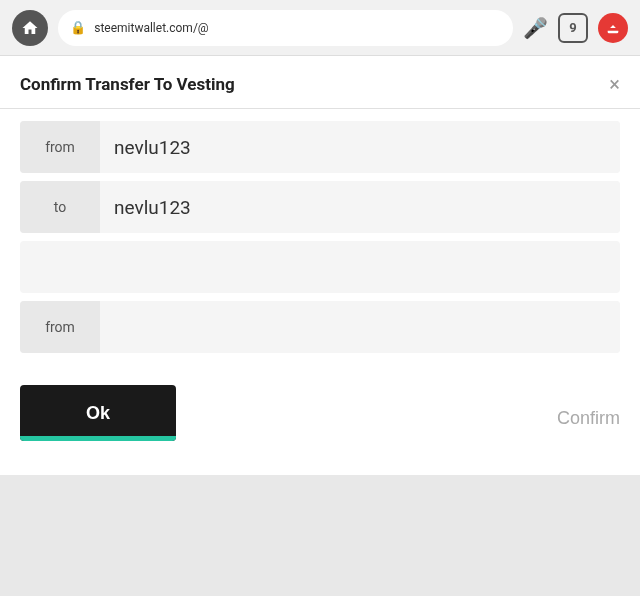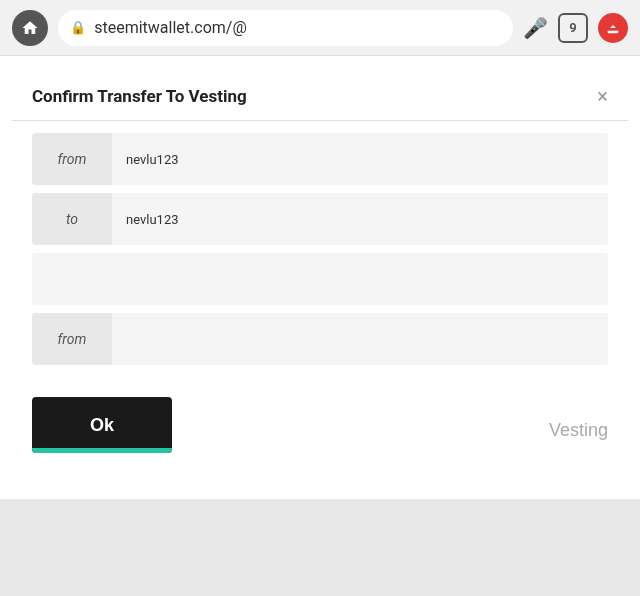--- a/index.html
+++ b/index.html
@@ -51,21 +51,21 @@
       color: #333;
     }
 
     .lock-icon {
       color: #666;
       font-size: 13px;
     }
 
     .address-text {
       color: #333;
-      font-size: 16px;
+      font-size: 12px;
     }
 
     .browser-icons {
       display: flex;
       align-items: center;
       gap: 10px;
     }
 
     .mic-icon {
       font-size: 20px;
@@ -94,21 +94,21 @@
       align-items: center;
       justify-content: center;
       color: white;
       font-size: 16px;
     }
 
     
     .modal-container {
       background: white;
       margin: 0;
-      padding: 12px;
+      padding: 0;
       position: relative;
     }
 
     .modal-header {
       display: flex;
       justify-content: space-between;
       align-items: center;
       padding: 18px 20px 14px 20px;
       border-bottom: 1px solid #e0e0e0;
     }
@@ -146,28 +146,27 @@
     .field-label {
       background: #e8e8e8;
       color: #555;
       font-size: 14px;
       display: flex;
       align-items: center;
       justify-content: center;
       padding: 0 14px;
       min-width: 80px;
       font-weight: 400;
-      font-style: italic;
     }
 
     .field-value {
       flex: 1;
       background: #f5f5f5;
       color: #333;
-      font-size: 13px;
+      font-size: 19px;
       display: flex;
       align-items: center;
       padding: 0 14px;
     }
 
     .field-value.empty {
       background: #f5f5f5;
     }
 
     
@@ -178,21 +177,21 @@
       padding: 20px 20px 24px 20px;
     }
 
     .ok-btn {
       background: #1a1a1a;
       color: white;
       font-size: 18px;
       font-weight: 600;
       border: none;
       border-radius: 4px;
-      width: 140px;
+      width: 156px;
       height: 56px;
       cursor: pointer;
       position: relative;
       overflow: hidden;
     }
 
     .ok-btn::after {
       content: '';
       position: absolute;
       bottom: 0;
@@ -299,17 +298,17 @@
       </div>
     </div>
 
   </div>
 
   <div class="button-row">
     <div class="ok-wrapper">
       <div class="ok-btn-shadow"></div>
       <button class="ok-btn">Ok</button>
     </div>
-    <button class="cancel-btn">Vesting</button>
+    <button class="cancel-btn">Confirm</button>
   </div>
 </div>
 
 <div class="page-bg"></div>
 
 </body></html>

